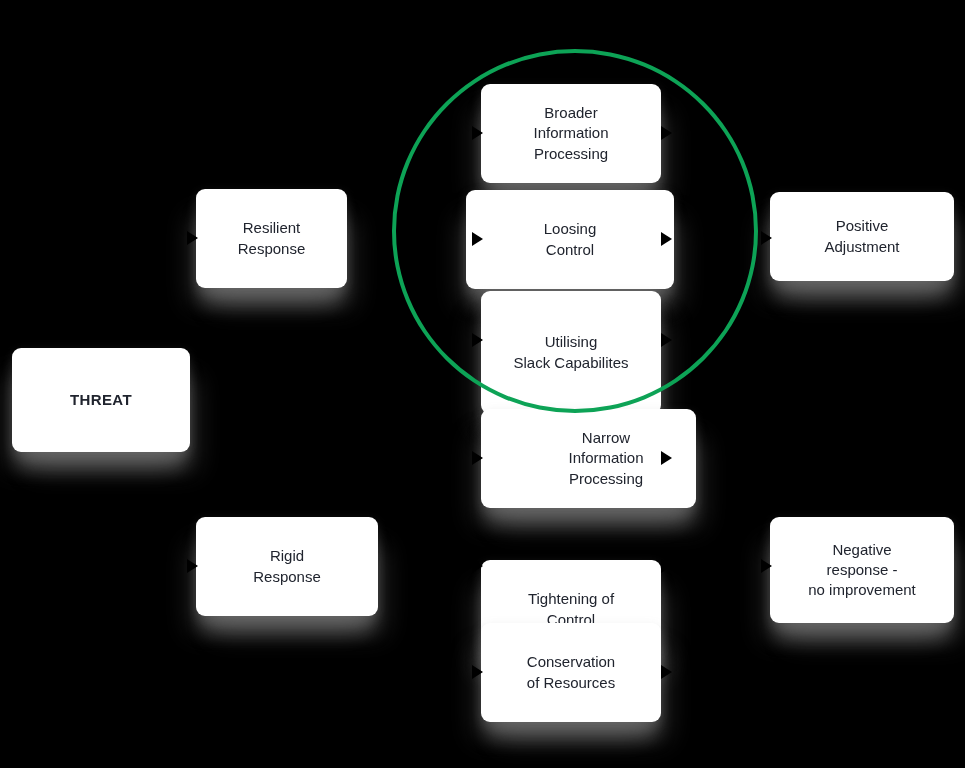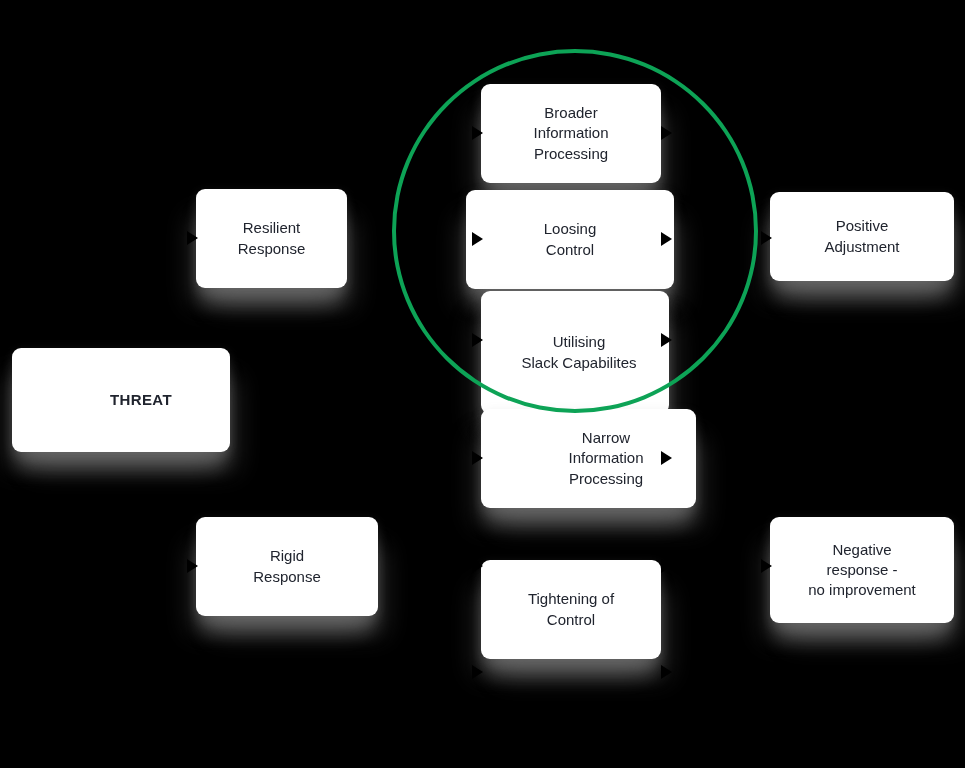--- a/index.html
+++ b/index.html
@@ -48,21 +48,21 @@
     pointer-events:none;
   }
 </style>
 </head>
 <body>
 
 <div class="canvas">
 
   <div class="connector-line" style="left:100px;top:452px;width:3px;height:50px;"></div>
 
-  <div class="node bold" style="left:12px;top:348px;width:178px;height:104px;padding-left:40px;">
+  <div class="node bold" style="left:12px;top:348px;width:178px;height:104px;">
     <span class="node-label">THREAT</span>
   </div>
 
   <div class="node" style="left:196px;top:189px;width:151px;height:99px;">
     <span class="node-label">Resilient
 Response</span>
   </div>
 
   <div class="node" style="left:196px;top:517px;width:182px;height:99px;justify-content:center;">
     <span class="node-label">Rigid
@@ -73,36 +73,40 @@
     <span class="node-label">Broader
 Information
 Processing</span>
   </div>
 
   <div class="node" style="left:466px;top:190px;width:208px;height:99px;">
     <span class="node-label">Loosing
 Control</span>
   </div>
 
-  <div class="node" style="left:481px;top:291px;width:180px;height:123px;padding-left:8px;">
+  <div class="node" style="left:481px;top:291px;width:180px;height:123px;">
     <span class="node-label">Utilising
 Slack Capabilites</span>
   </div>
 
   <div class="node" style="left:481px;top:409px;width:180px;height:99px;padding-left:35px;">
     <span class="node-label">Narrow
 Information
 Processing</span>
   </div>
 
   <div class="node" style="left:481px;top:517px;width:180px;height:99px;margin-top:43px;">
     <span class="node-label">Tightening of
 Control</span>
   </div>
 
+  <div class="node" style="left:481px;top:623px;width:180px;height:99px;">
+    <span class="node-label">Conservation
+of Resources</span>
+  </div>
 
   <div class="node" style="left:770px;top:192px;width:184px;height:89px;">
     <span class="node-label">Positive
 Adjustment</span>
   </div>
 
   <div class="node" style="left:770px;top:517px;width:184px;height:106px;">
     <span class="node-label">Negative
 response -
 no improvement</span>

